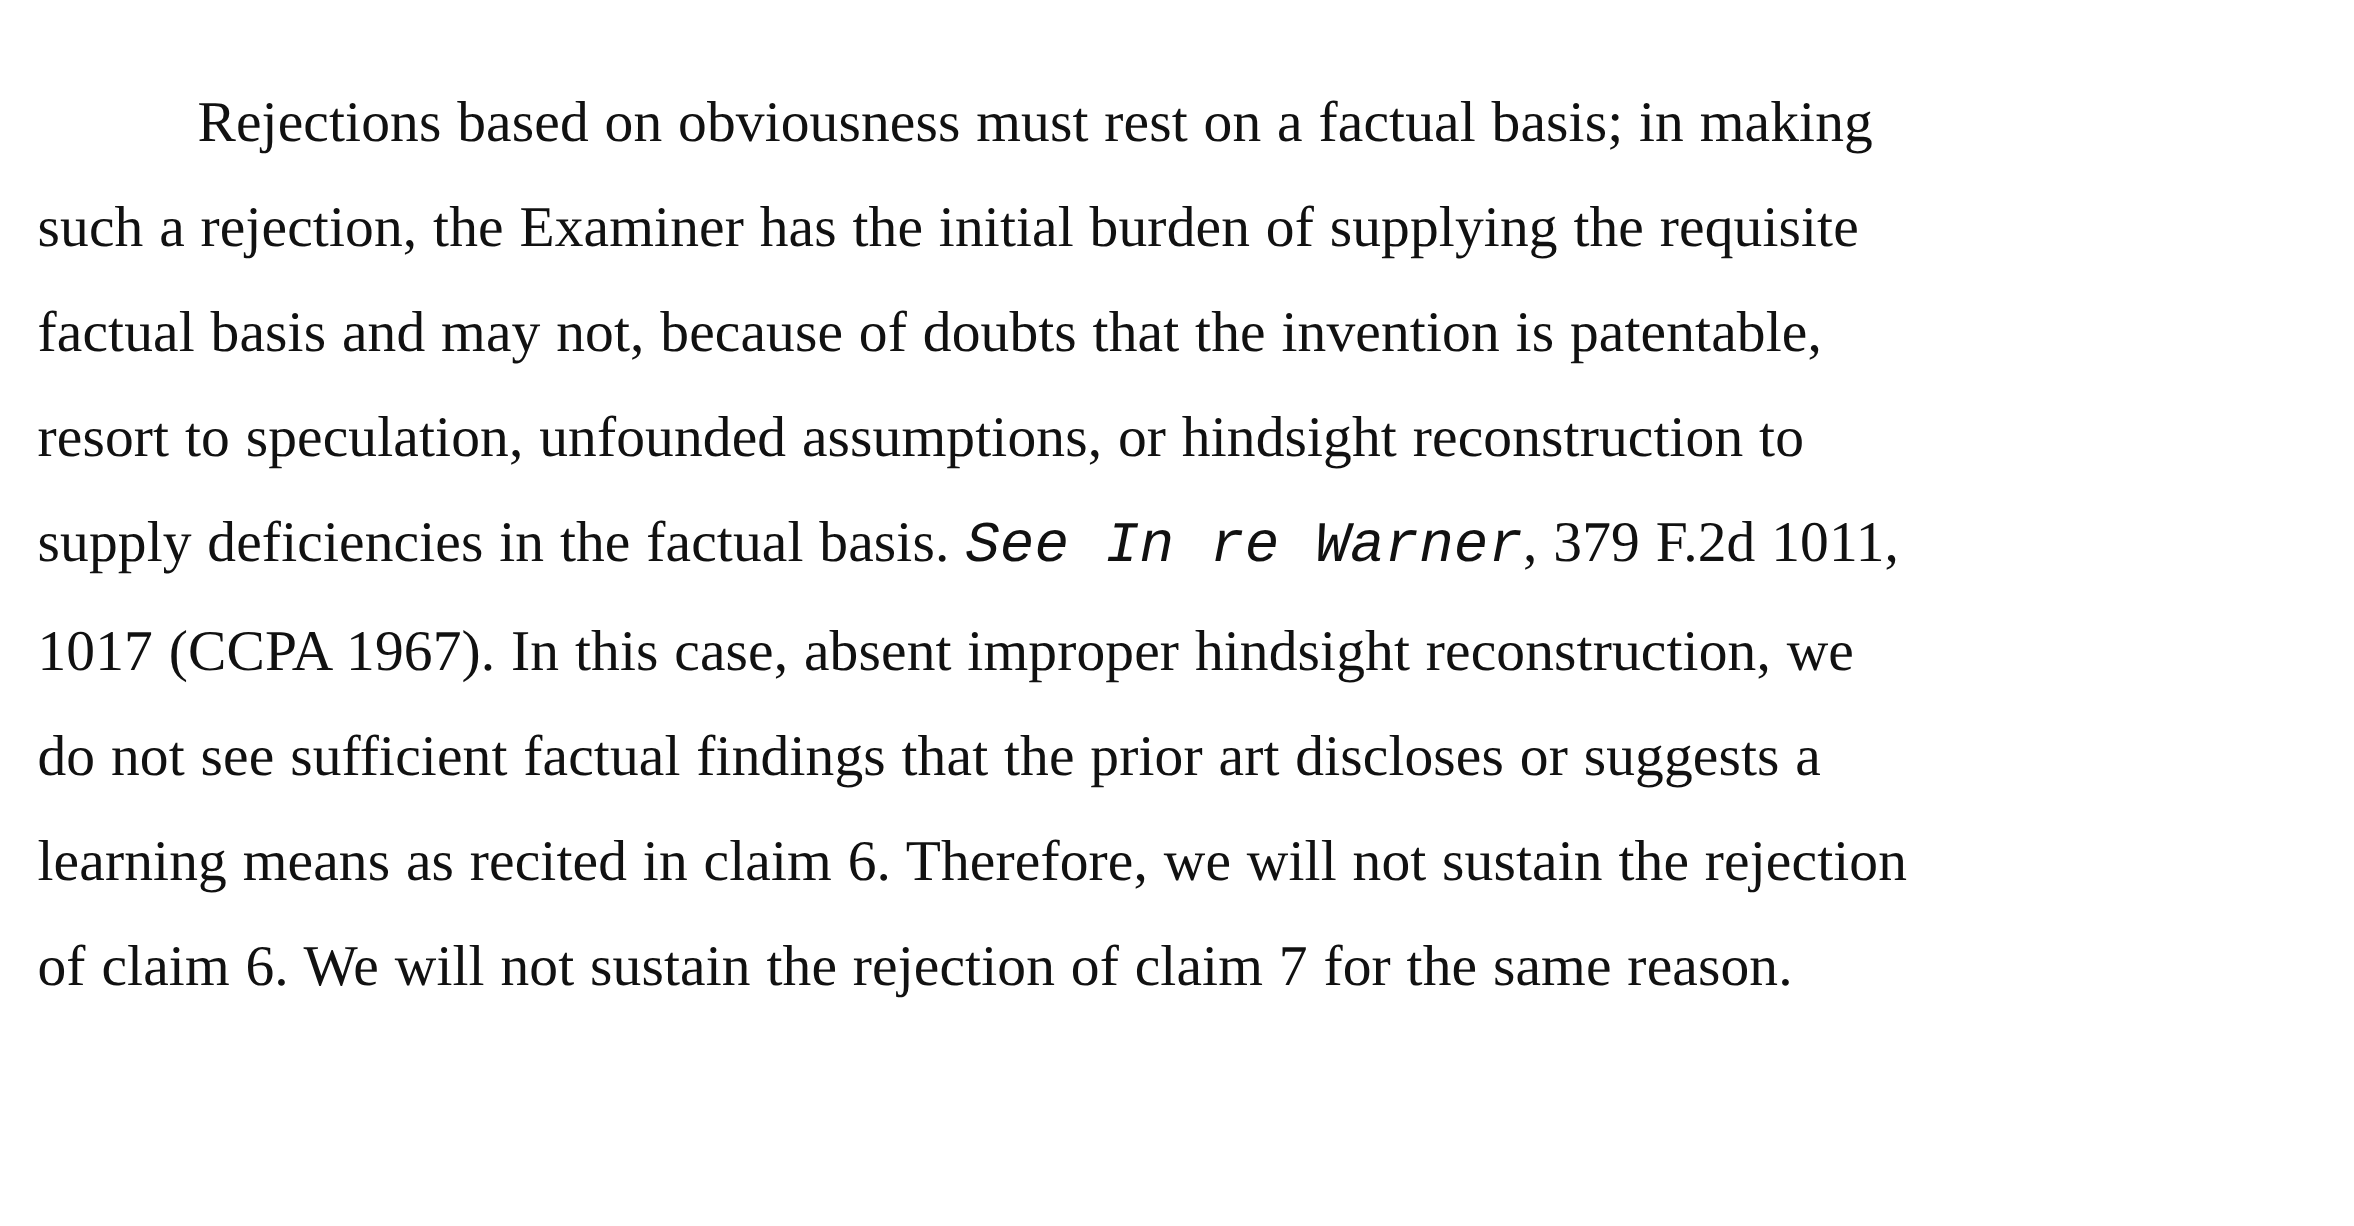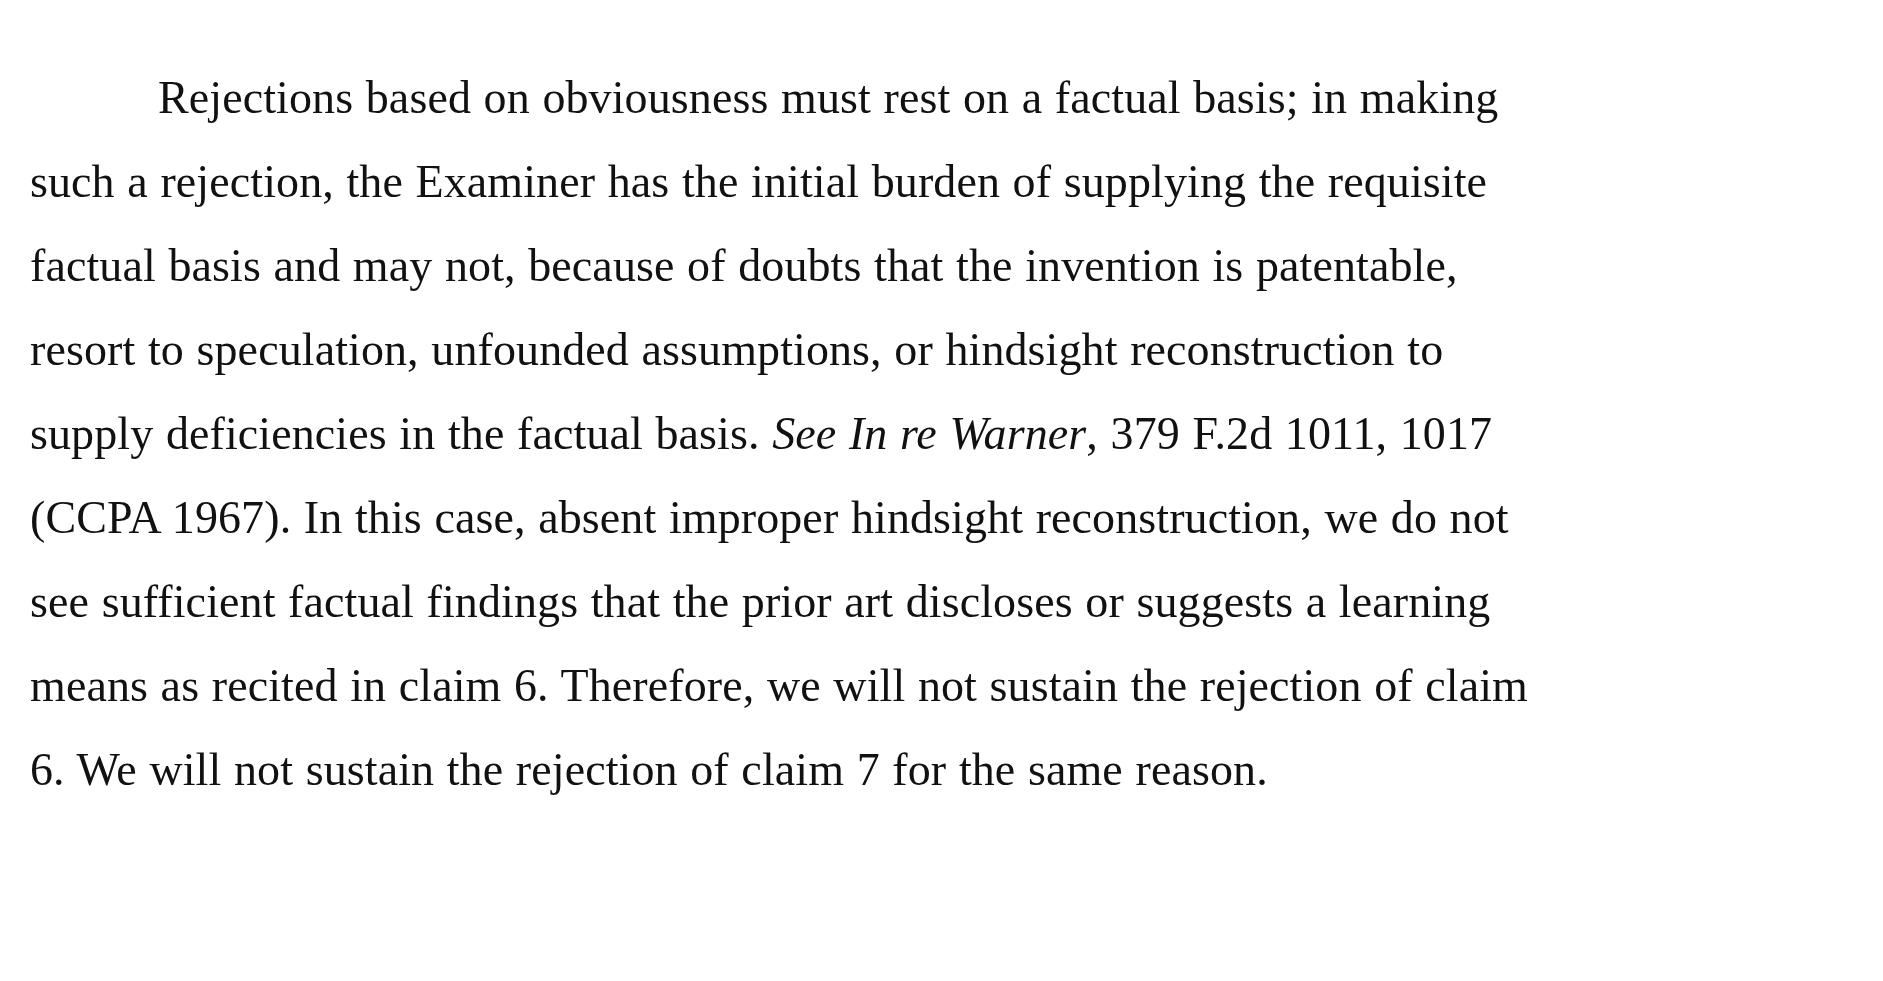--- a/index.html
+++ b/index.html
@@ -29,20 +29,21 @@
     line-height: 84px;
     text-align: left;
     text-indent: 128px;
     letter-spacing: 0.1px;
     word-spacing: 1px;
     color: #111111;
     -webkit-font-smoothing: none;
   }
   .body-text .cite {
     font-style: italic;
+    font-family: Liberation Mono, monospace;
   }
   .body-text .seg {
     font-style: normal;
     text-align: center;
   }
 </style>
 </head>
 <body>
 
 <div class="page">

